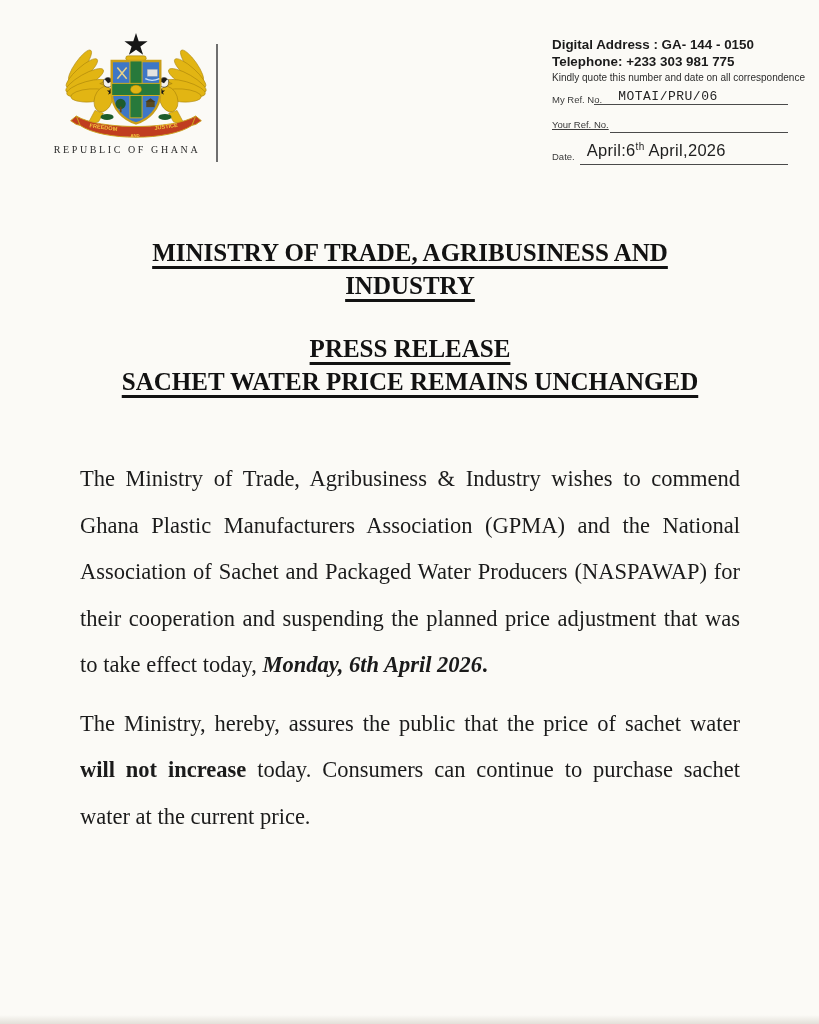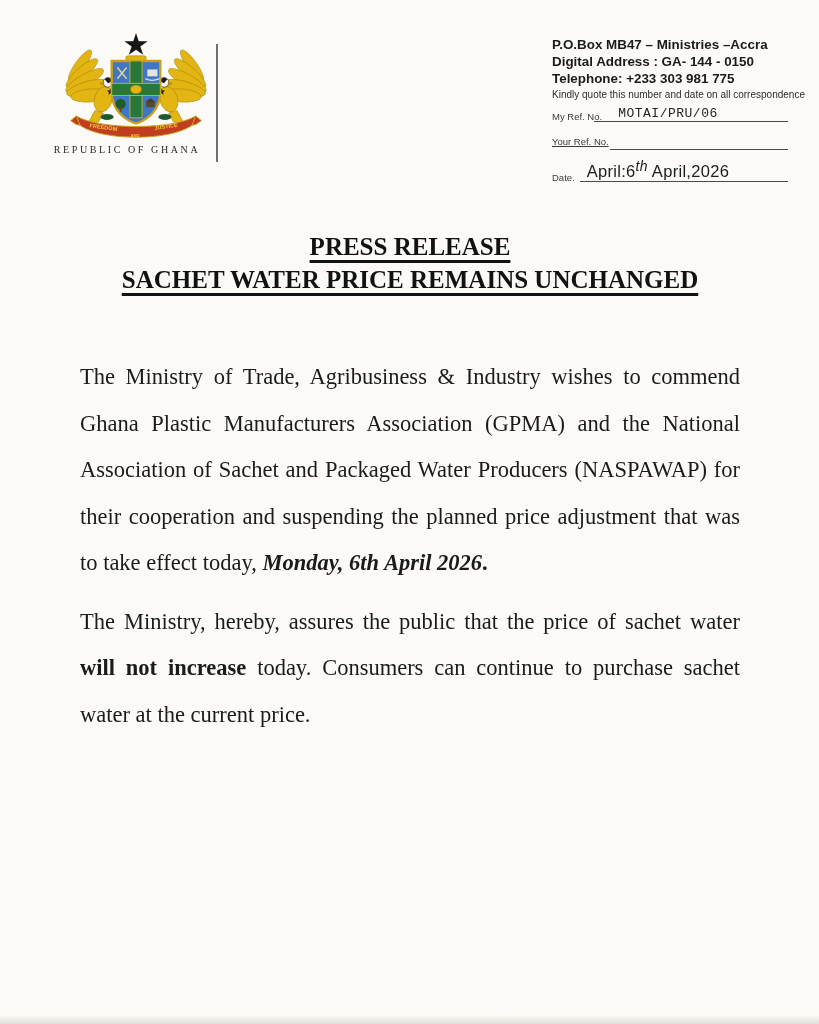--- a/index.html
+++ b/index.html
@@ -37,21 +37,21 @@
     font-family:Liberation Mono, monospace;font-size:13px;color:#242424;
     margin-left:16px;letter-spacing:.5px;position:relative;top:-3px;
   }
   .row-myref .rule{left:42px;right:2px;top:12px;}
   .row-yourref{margin-top:4px;height:20px;text-decoration:underline;}
   .row-yourref .rule{left:58px;right:2px;top:13px;}
   .row-date{margin-top:5px;height:27px;}
   .row-date .date-value{
     font-size:16.5px;color:#1d1d1d;margin-left:12px;letter-spacing:.3px;position:relative;top:-4px;
   }
-  .row-date .date-value sup{font-size:14px;font-style:italic;}
+  .row-date .date-value sup{font-size:10px;}
   .row-date .rule{left:28px;right:2px;top:20px;}
   
   .doc-body{padding:0 79px 0 80px;}
   .doc-h{
     text-align:center;font-weight:bold;color:#121212;font-size:25px;line-height:33px;
     text-decoration:underline;text-decoration-thickness:2.5px;text-underline-offset:5px;
     margin:0 auto;
   }
   .h-main{margin-top:36px;max-width:645px;}
   .h-sub{margin-top:30px;}
@@ -128,21 +128,20 @@
       <text class="banner-text" x="100" y="105" font-size="6" transform="rotate(-8 100 105)">JUSTICE</text>
       <text class="banner-text" x="74" y="112" font-size="4.6">AND</text>
     </svg>
 
     <div class="crest-caption">REPUBLIC OF GHANA</div>
 
     <div class="vert-divider"></div>
 
 
     <div class="contact">
-      <div class="contact-bold">P.O.Box MB47 – Ministries –Accra</div>
       <div class="contact-bold">Digital Address : GA- 144 - 0150</div>
       <div class="contact-bold">Telephone: +233 303 981 775</div>
       <div class="contact-note">Kindly quote this number and date on all correspondence</div>
 
       <div class="ref-row row-myref">
         <span>My Ref. No.</span><span class="ref-value">MOTAI/PRU/06</span>
         <span class="rule"></span>
       </div>
 
       <div class="ref-row row-yourref">
@@ -151,20 +150,21 @@
       </div>
 
       <div class="ref-row row-date">
         <span>Date.</span><span class="date-value"><span>April:6</span><sup>th</sup><span> April,2026</span></span>
         <span class="rule"></span>
       </div>
     </div>
   </header>
 
   <main class="doc-body">
+    <div class="doc-h h-main">MINISTRY OF TRADE, AGRIBUSINESS AND INDUSTRY</div>
     <div class="doc-h h-sub">PRESS RELEASE</div>
     <div class="doc-h h-subject">SACHET WATER PRICE REMAINS UNCHANGED</div>
     <div class="body-paragraphs">
         <p class="body-para"><span class="seg-normal">The Ministry of Trade, Agribusiness &amp; Industry wishes to commend Ghana Plastic Manufacturers Association (GPMA) and the National Association of Sachet and Packaged Water Producers (NASPAWAP) for their cooperation and suspending the planned price adjustment that was to take effect today, </span><span class="seg-bold-italic">Monday, 6th April 2026</span><span class="seg-bold">.</span></p>
         <p class="body-para"><span class="seg-normal">The Ministry, hereby, assures the public that the price of sachet water </span><span class="seg-bold">will not increase</span><span class="seg-normal"> today. Consumers can continue to purchase sachet water at the current price.</span></p>
       </div>
   </main>
 
 </div>
 

